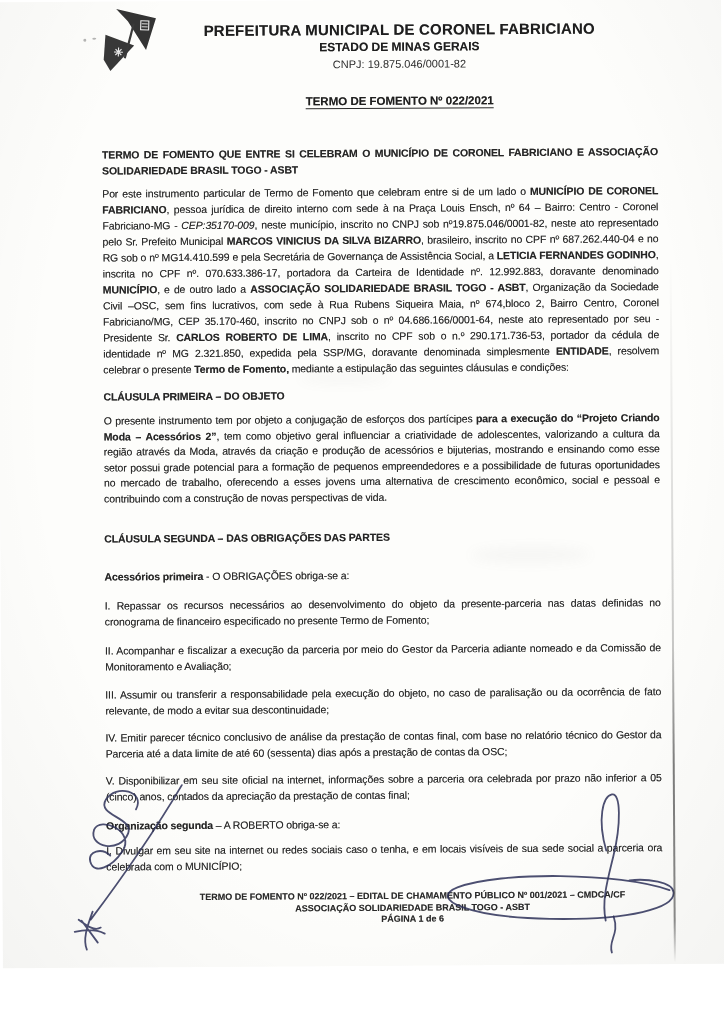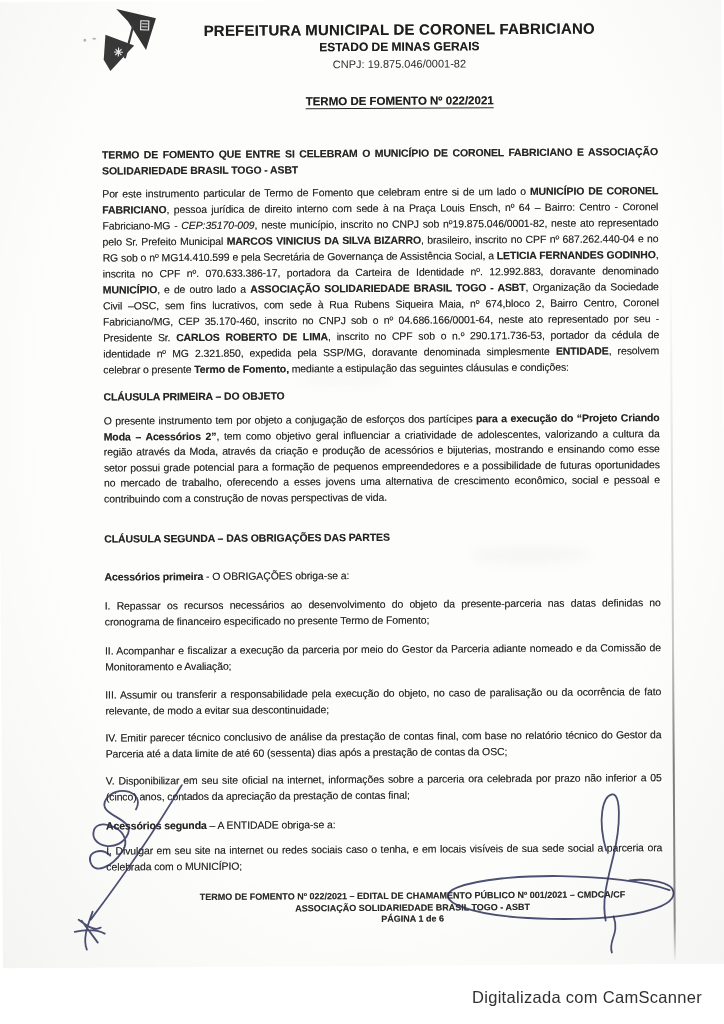--- a/index.html
+++ b/index.html
@@ -116,21 +116,21 @@
       <p><span class="b">Acessórios primeira</span><span> - O OBRIGAÇÕES obriga-se a:</span></p>
     </div>
 
     <div class="blk" style="top:597px;">I. Repassar os recursos necessários ao desenvolvimento do objeto da presente-parceria nas datas definidas no cronograma de financeiro especificado no presente Termo de Fomento;</div>
     <div class="blk" style="top:642px;">II. Acompanhar e fiscalizar a execução da parceria por meio do Gestor da Parceria adiante nomeado e da Comissão de Monitoramento e Avaliação;</div>
     <div class="blk" style="top:686px;">III. Assumir ou transferir a responsabilidade pela execução do objeto, no caso de paralisação ou da ocorrência de fato relevante, de modo a evitar sua descontinuidade;</div>
     <div class="blk" style="top:729px;">IV. Emitir parecer técnico conclusivo de análise da prestação de contas final, com base no relatório técnico do Gestor da Parceria até a data limite de até 60 (sessenta) dias após a prestação de contas da OSC;</div>
     <div class="blk" style="top:772px;">V. Disponibilizar em seu site oficial na internet, informações sobre a parceria ora celebrada por prazo não inferior a 05 (cinco) anos, contados da apreciação da prestação de contas final;</div>
 
     <div class="blk" style="top:817px;">
-      <p><span class="b">Acessórios segunda</span><span> – A ENTIDADE obriga-se a:</span></p>
+      <p><span class="b">Organização segunda</span><span> – A ROBERTO obriga-se a:</span></p>
     </div>
     <div class="blk" style="top:842px;">I. Divulgar em seu site na internet ou redes sociais caso o tenha, e em locais visíveis de sua sede social a parceria ora celebrada com o MUNICÍPIO;</div>
 
     <div class="footer">
       <div>TERMO DE FOMENTO Nº 022/2021 – EDITAL DE CHAMAMENTO PÚBLICO Nº 001/2021 – CMDCA/CF</div>
       <div>ASSOCIAÇÃO SOLIDARIEDADE BRASIL TOGO - ASBT</div>
       <div>PÁGINA 1 de 6</div>
     </div>
 
     <svg class="sig" style="left:48px; top:780px;" width="150" height="178" viewBox="0 0 150 178">
@@ -142,14 +142,13 @@
       <path d="M199,62 C190,30 196,8 205,6 C214,4 214,36 206,68 C200,92 194,112 198,132"></path>
       <path d="M262,102 C212,84 92,82 50,98 C20,110 62,128 142,130 C222,132 268,120 266,104 C265,94 240,90 222,92"></path>
       <path d="M206,128 C212,146 200,152 204,164"></path>
     </svg>
 
     <div class="edge-line"></div>
     <div class="smudge" style="left:470px; top:548px; width:120px; height:16px; opacity:0.06;"></div>
     <div class="smudge" style="left:300px; top:372px; width:90px; height:12px; opacity:0.05;"></div>
   </div>
 
-  <div class="camscanner">Digitalizada com CamScanner</div>
 </div>
 
 </body></html>

